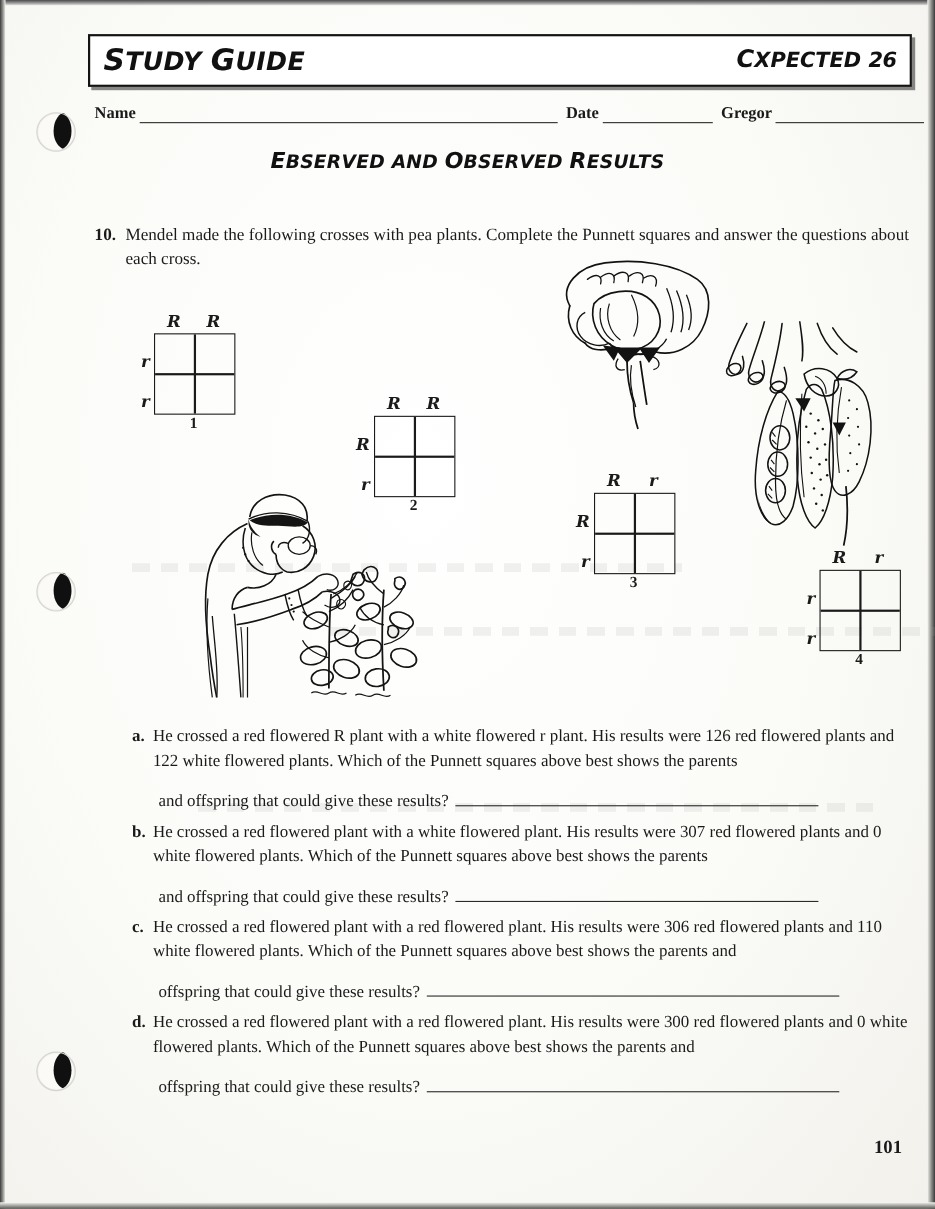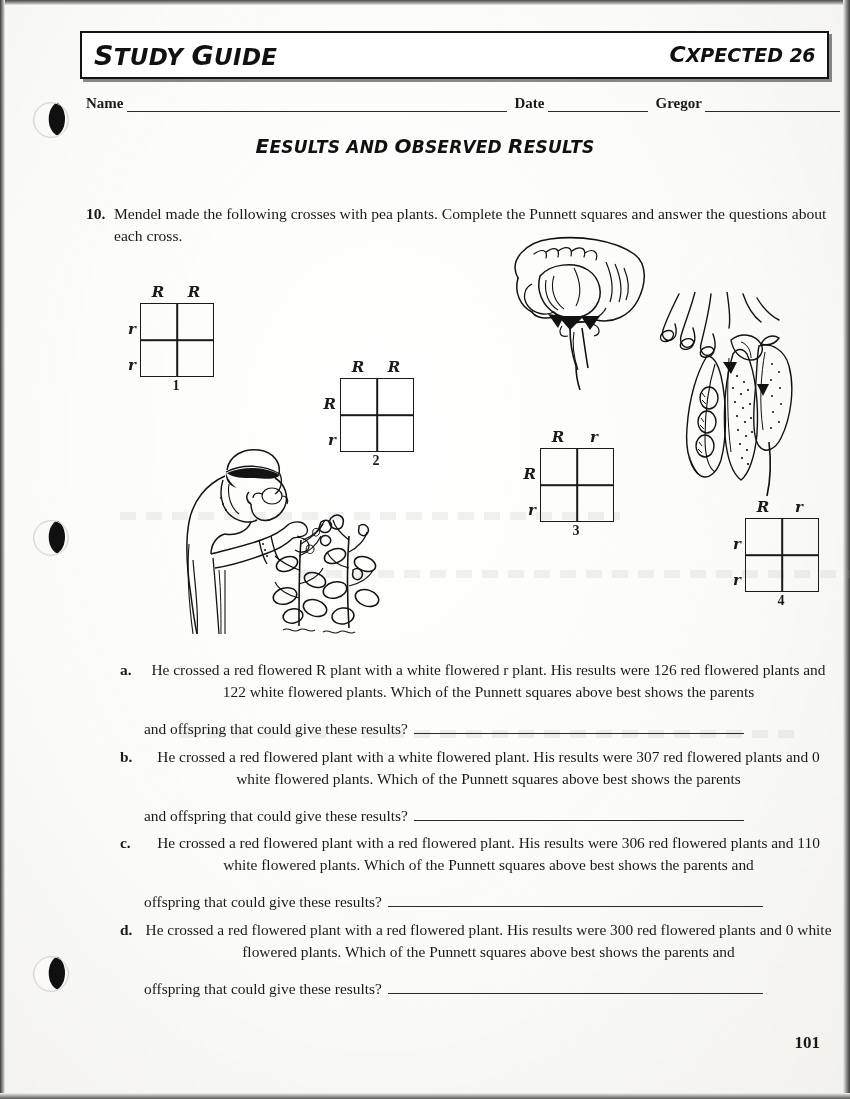--- a/index.html
+++ b/index.html
@@ -223,21 +223,21 @@
     left: 108px;
     width: 730px;
     font-size: 15.4px;
     line-height: 21.5px;
   }
   .qitem .letter {
     position: absolute;
     left: 12px; top: 0;
     font-weight: bold;
   }
-  .qitem .qbody { display: block; margin-left: 31px; text-align: center; }
+  .qitem .qbody { display: block; margin-left: 31px; }
   .qitem .qtail {
     display: block;
     margin-left: 36px;
     margin-top: 16px;
     white-space: nowrap;
   }
   .qitem .ansrule {
     display: inline-block;
     border-bottom: 1.4px solid #2a2a2a;
     height: 12px;
@@ -292,21 +292,21 @@
 
   <div class="ndc">
     <span class="lbl">Name</span>
     <span class="rule rule-name"></span>
     <span class="lbl">Date</span>
     <span class="rule rule-date"></span>
     <span class="lbl">Gregor</span>
     <span class="rule rule-class"></span>
   </div>
 
-  <div class="section-title"><span class="cap">E</span><span>ESULTS AND </span><span class="cap">O</span><span>BSERVED </span><span class="cap">R</span><span>ESULTS</span></div>
+  <div class="section-title"><span class="cap">E</span><span>BSERVED AND </span><span class="cap">O</span><span>BSERVED </span><span class="cap">R</span><span>ESULTS</span></div>
 
 
   <div class="prompt">
     <span class="num">10.</span>
     <span class="ptext">Mendel made the following crosses with pea plants. Complete the Punnett squares and answer the questions about each cross.</span>
   </div>
 
   <div class="punnett pq-1">
     <span class="top-label tl-0">R</span>
     <span class="top-label tl-1">R</span>

